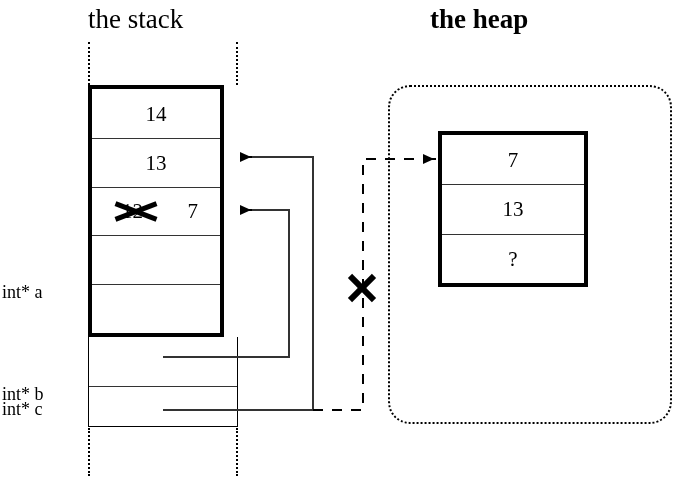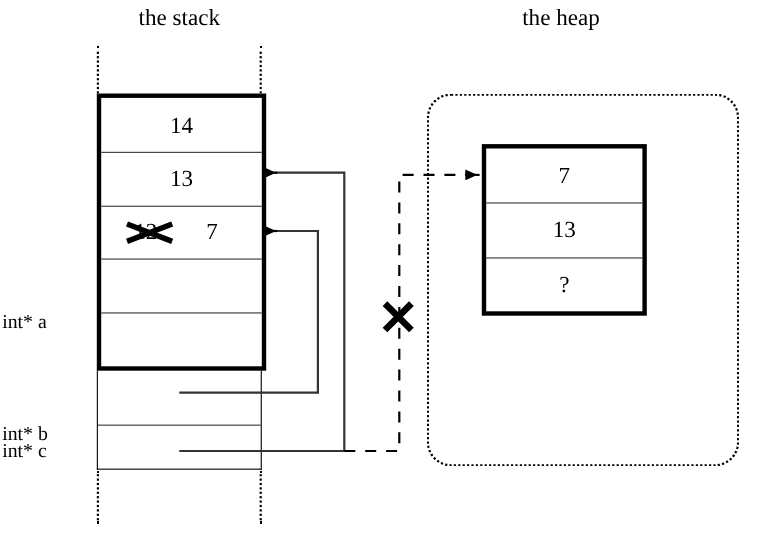--- a/index.html
+++ b/index.html
@@ -11,46 +11,46 @@
     position: relative;
     width: 692px;
     height: 489px;
     background: #ffffff;
     overflow: hidden;
     font-family: "Liberation Serif", "DejaVu Serif", serif;
     color: #000000;
   }
   .title {
     position: absolute;
-    font-size: 21px;
+    font-size: 27px;
     line-height: 1;
     white-space: nowrap;
-    text-align: center;
+    text-align: left;
   }
   #stack-title { left: 88px; top: 6px; width: 150px; }
-  #heap-title  { left: 430px; top: 6px; width: 160px; }
+  #heap-title  { left: 430px; top: 6px; width: 160px; font-weight: bold; }
 
   .var-label {
     position: absolute;
     font-size: 18px;
     line-height: 1;
     white-space: nowrap;
     left: 2px;
     text-align: center;
   }
   #label-a { top: 283px; }
   #label-b { top: 355px; margin-top: 30px; }
   #label-c { top: 400px; }
 
   
   #stack-frame {
     position: absolute;
     left: 88px;
     top: 85px;
-    width: 154px;
+    width: 136px;
     height: 252px;
     box-sizing: border-box;
     border: 4px solid #000;
     background: #fff;
   }
   #stack-lower {
     position: absolute;
     left: 88px;
     top: 337px;
     width: 150px;

